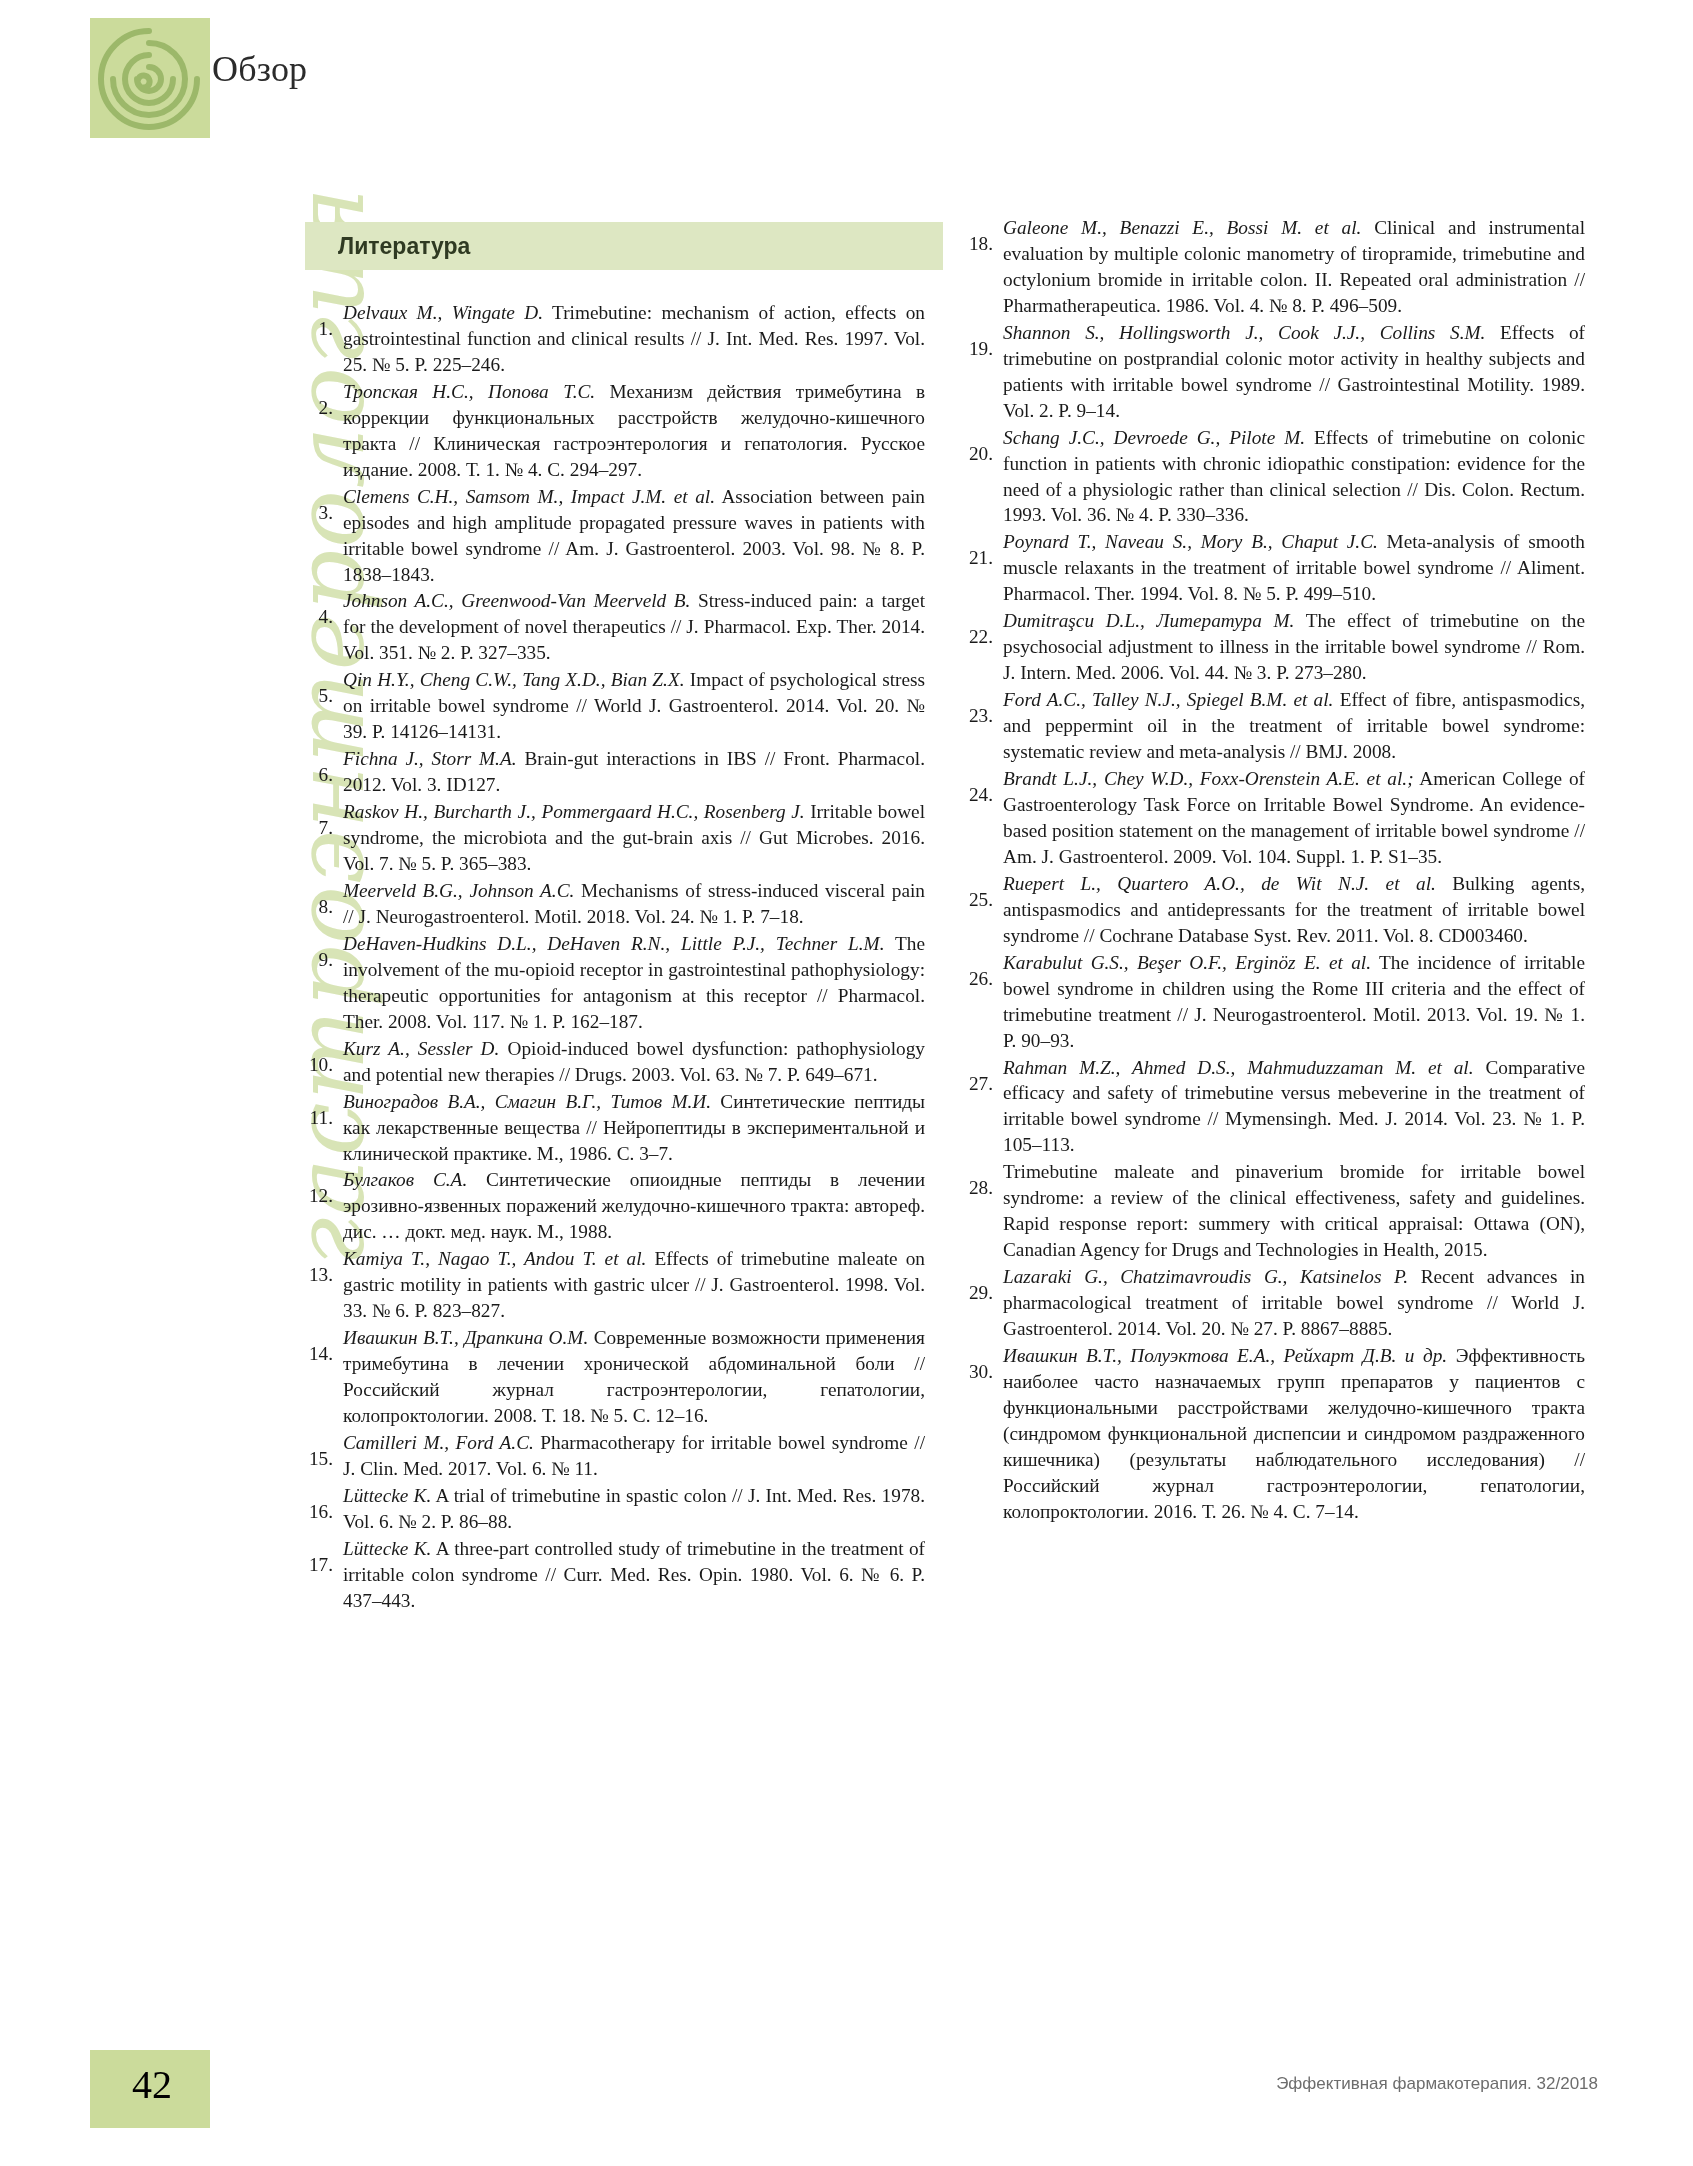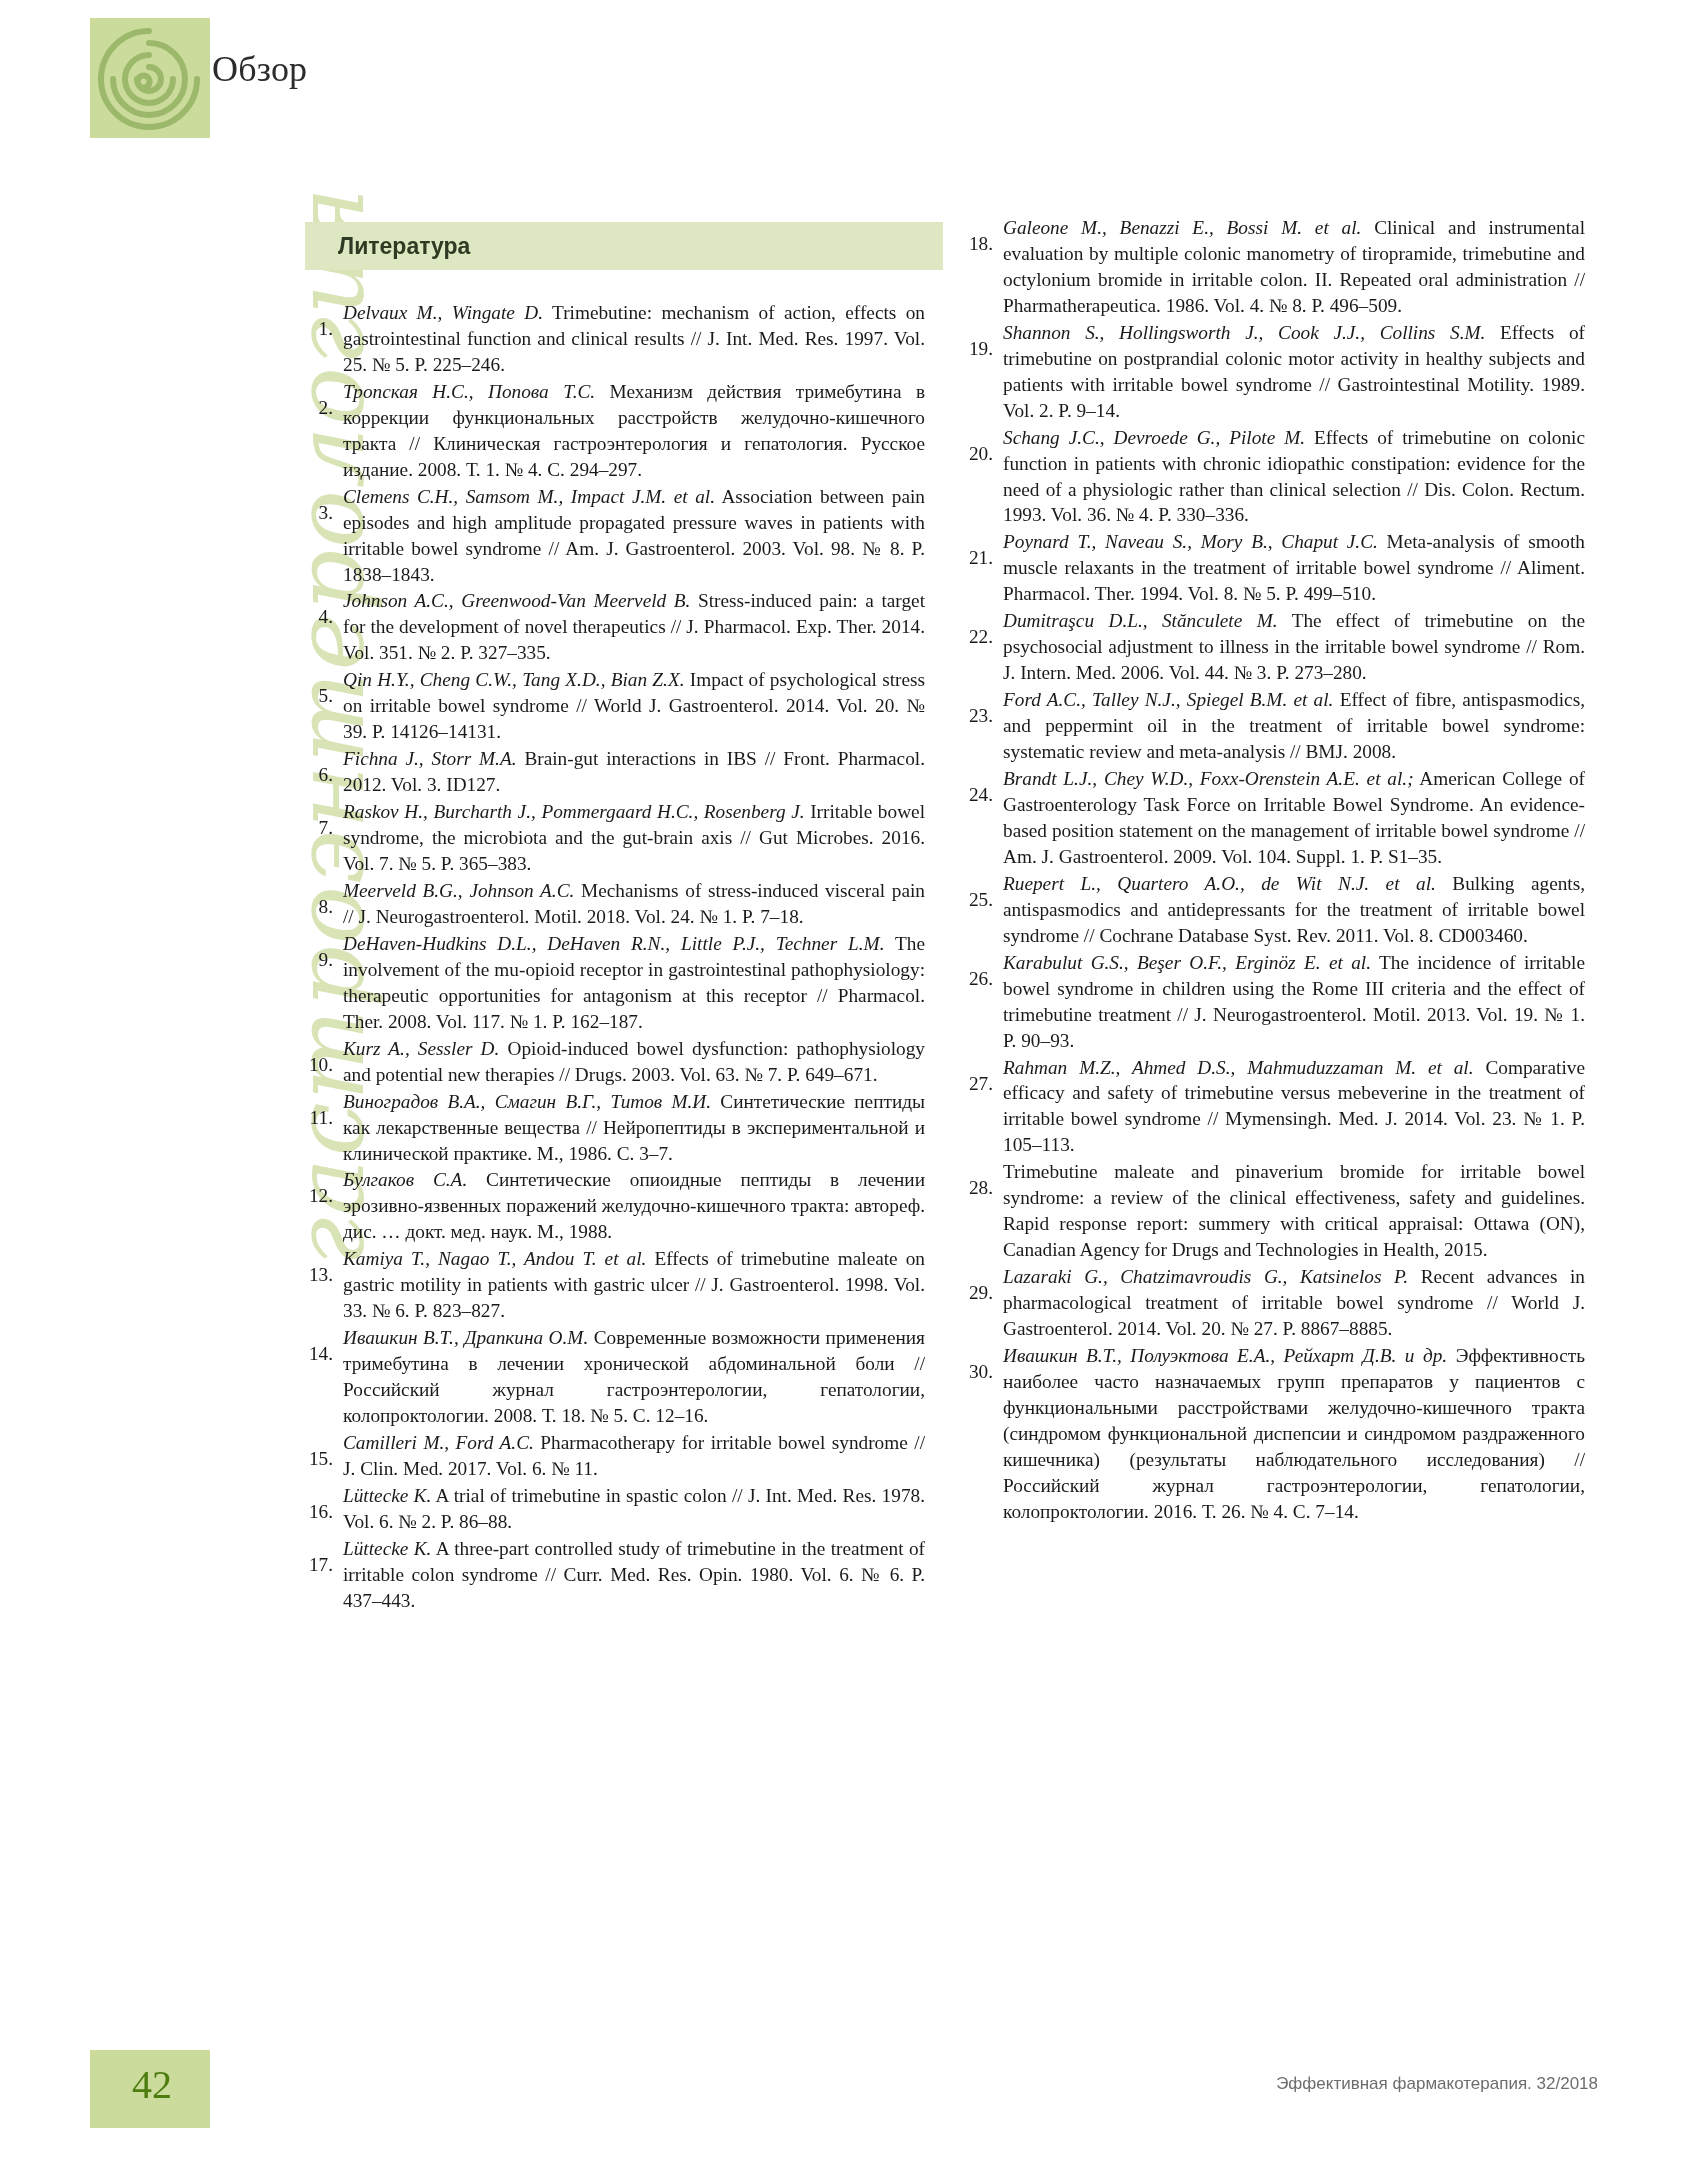--- a/index.html
+++ b/index.html
@@ -122,21 +122,21 @@
     bottom: 38px;
     width: 120px;
     height: 78px;
     background: #cbdb9b;
   }
   .page-num {
     position: absolute;
     left: 132px;
     bottom: 58px;
     font-size: 40px;
-    color: #4d7c0f;
+    color: #000000;
     font-family: "Liberation Serif", serif;
   }
   .footer-right {
     position: absolute;
     right: 95px;
     bottom: 72px;
     font-family: "Liberation Sans", sans-serif;
     font-size: 17px;
     color: #6d6d6d;
   }
@@ -184,21 +184,21 @@
       <li><span class="num">17.</span><span class="au">Lüttecke K.</span><span> A three-part controlled study of trimebutine in the treatment of irritable colon syndrome // Curr. Med. Res. Opin. 1980. Vol. 6. № 6. P. 437–443.</span></li>
     </ol>
 </div>
 
 <div class="col col-right">
   <ol class="refs" id="refs-right">
       <li><span class="num">18.</span><span class="au">Galeone M., Benazzi E., Bossi M. et al.</span><span> Clinical and instrumental evaluation by multiple colonic manometry of tiropramide, trimebutine and octylonium bromide in irritable colon. II. Repeated oral administration // Pharmatherapeutica. 1986. Vol. 4. № 8. P. 496–509.</span></li>
       <li><span class="num">19.</span><span class="au">Shannon S., Hollingsworth J., Cook J.J., Collins S.M.</span><span> Effects of trimebutine on postprandial colonic motor activity in healthy subjects and patients with irritable bowel syndrome // Gastrointestinal Motility. 1989. Vol. 2. P. 9–14.</span></li>
       <li><span class="num">20.</span><span class="au">Schang J.C., Devroede G., Pilote M.</span><span> Effects of trimebutine on colonic function in patients with chronic idiopathic constipation: evidence for the need of a physiologic rather than clinical selection // Dis. Colon. Rectum. 1993. Vol. 36. № 4. P. 330–336.</span></li>
       <li><span class="num">21.</span><span class="au">Poynard T., Naveau S., Mory B., Chaput J.C.</span><span> Meta-analysis of smooth muscle relaxants in the treatment of irritable bowel syndrome // Aliment. Pharmacol. Ther. 1994. Vol. 8. № 5. P. 499–510.</span></li>
-      <li><span class="num">22.</span><span class="au">Dumitraşcu D.L., Stănculete M.</span><span> The effect of trimebutine on the psychosocial adjustment to illness in the irritable bowel syndrome // Rom. J. Intern. Med. 2006. Vol. 44. № 3. P. 273–280.</span></li>
+      <li><span class="num">22.</span><span class="au">Dumitraşcu D.L., Литература M.</span><span> The effect of trimebutine on the psychosocial adjustment to illness in the irritable bowel syndrome // Rom. J. Intern. Med. 2006. Vol. 44. № 3. P. 273–280.</span></li>
       <li><span class="num">23.</span><span class="au">Ford A.C., Talley N.J., Spiegel B.M. et al.</span><span> Effect of fibre, antispasmodics, and peppermint oil in the treatment of irritable bowel syndrome: systematic review and meta-analysis // BMJ. 2008.</span></li>
       <li><span class="num">24.</span><span class="au">Brandt L.J., Chey W.D., Foxx-Orenstein A.E. et al.;</span><span> American College of Gastroenterology Task Force on Irritable Bowel Syndrome. An evidence-based position statement on the management of irritable bowel syndrome // Am. J. Gastroenterol. 2009. Vol. 104. Suppl. 1. P. S1–35.</span></li>
       <li><span class="num">25.</span><span class="au">Ruepert L., Quartero A.O., de Wit N.J. et al.</span><span> Bulking agents, antispasmodics and antidepressants for the treatment of irritable bowel syndrome // Cochrane Database Syst. Rev. 2011. Vol. 8. CD003460.</span></li>
       <li><span class="num">26.</span><span class="au">Karabulut G.S., Beşer O.F., Erginöz E. et al.</span><span> The incidence of irritable bowel syndrome in children using the Rome III criteria and the effect of trimebutine treatment // J. Neurogastroenterol. Motil. 2013. Vol. 19. № 1. P. 90–93.</span></li>
       <li><span class="num">27.</span><span class="au">Rahman M.Z., Ahmed D.S., Mahmuduzzaman M. et al.</span><span> Comparative efficacy and safety of trimebutine versus mebeverine in the treatment of irritable bowel syndrome // Mymensingh. Med. J. 2014. Vol. 23. № 1. P. 105–113.</span></li>
       <li><span class="num">28.</span><span>Trimebutine maleate and pinaverium bromide for irritable bowel syndrome: a review of the clinical effectiveness, safety and guidelines. Rapid response report: summery with critical appraisal: Ottawa (ON), Canadian Agency for Drugs and Technologies in Health, 2015.</span></li>
       <li><span class="num">29.</span><span class="au">Lazaraki G., Chatzimavroudis G., Katsinelos P.</span><span> Recent advances in pharmacological treatment of irritable bowel syndrome // World J. Gastroenterol. 2014. Vol. 20. № 27. P. 8867–8885.</span></li>
       <li><span class="num">30.</span><span class="au">Ивашкин В.Т., Полуэктова Е.А., Рейхарт Д.В. и др.</span><span> Эффективность наиболее часто назначаемых групп препаратов у пациентов с функциональными расстройствами желудочно-кишечного тракта (синдромом функциональной диспепсии и синдромом раздраженного кишечника) (результаты наблюдательного исследования) // Российский журнал гастроэнтерологии, гепатологии, колопроктологии. 2016. Т. 26. № 4. С. 7–14.</span></li>
     </ol>
 </div>

